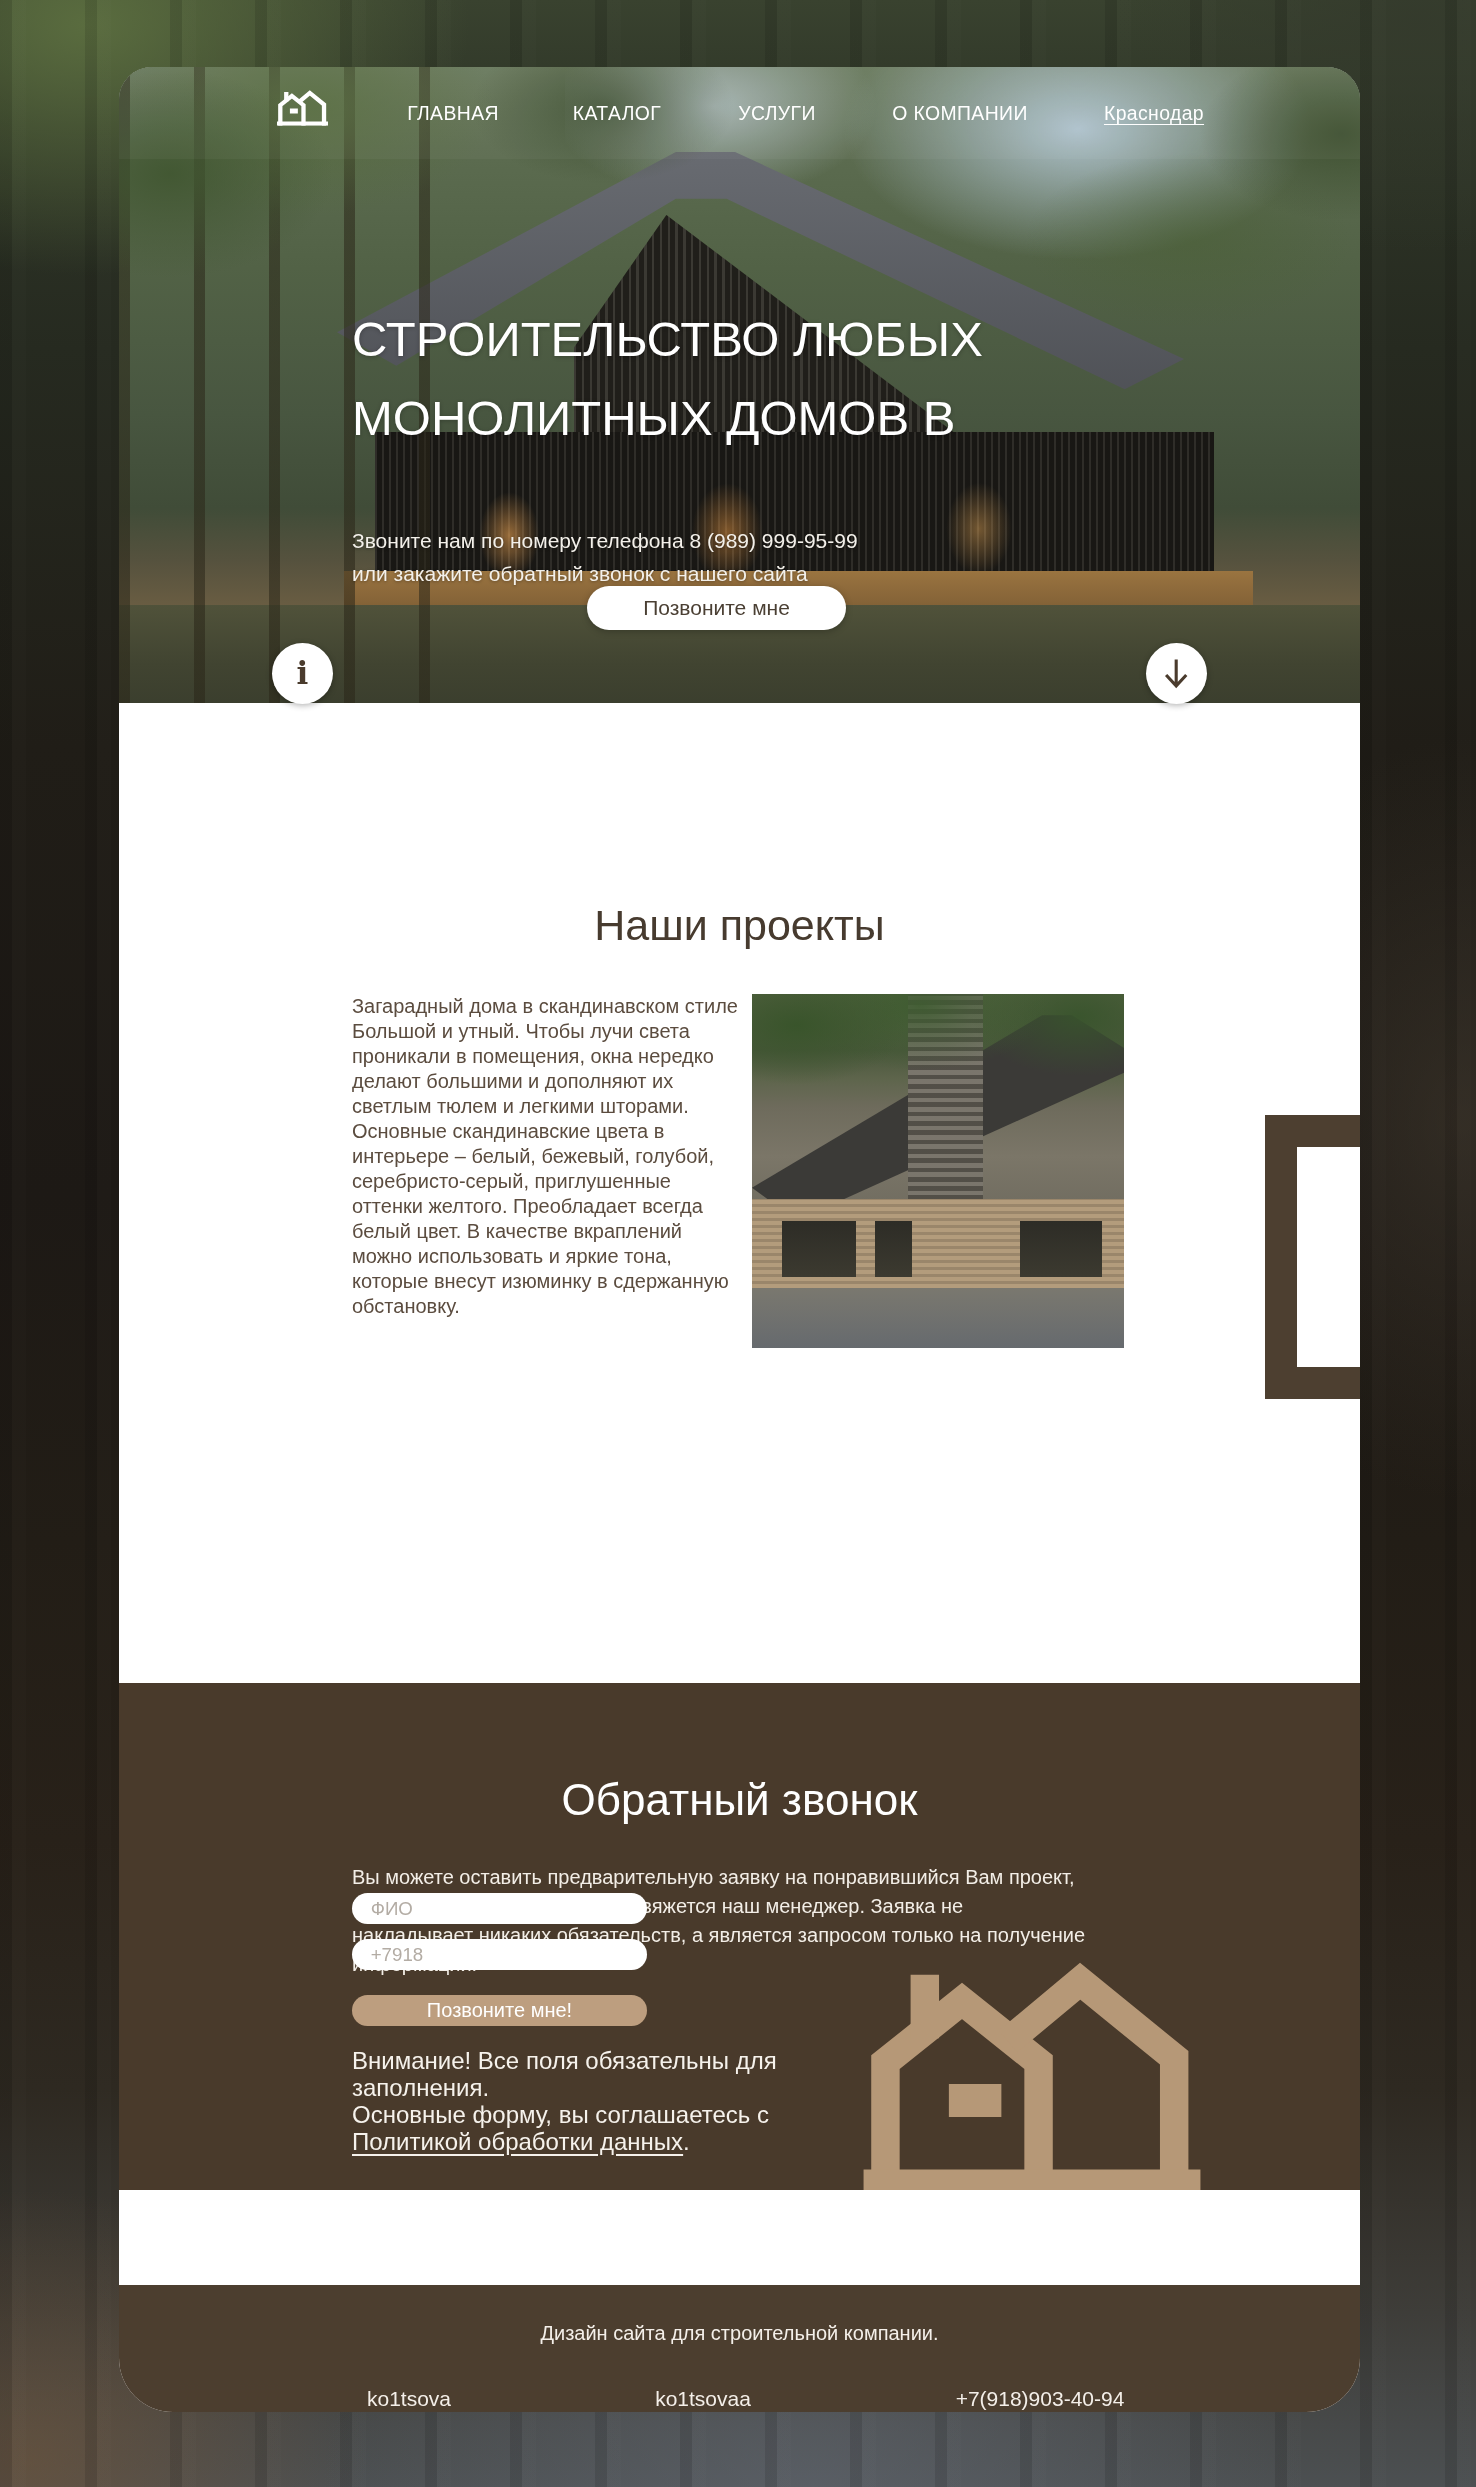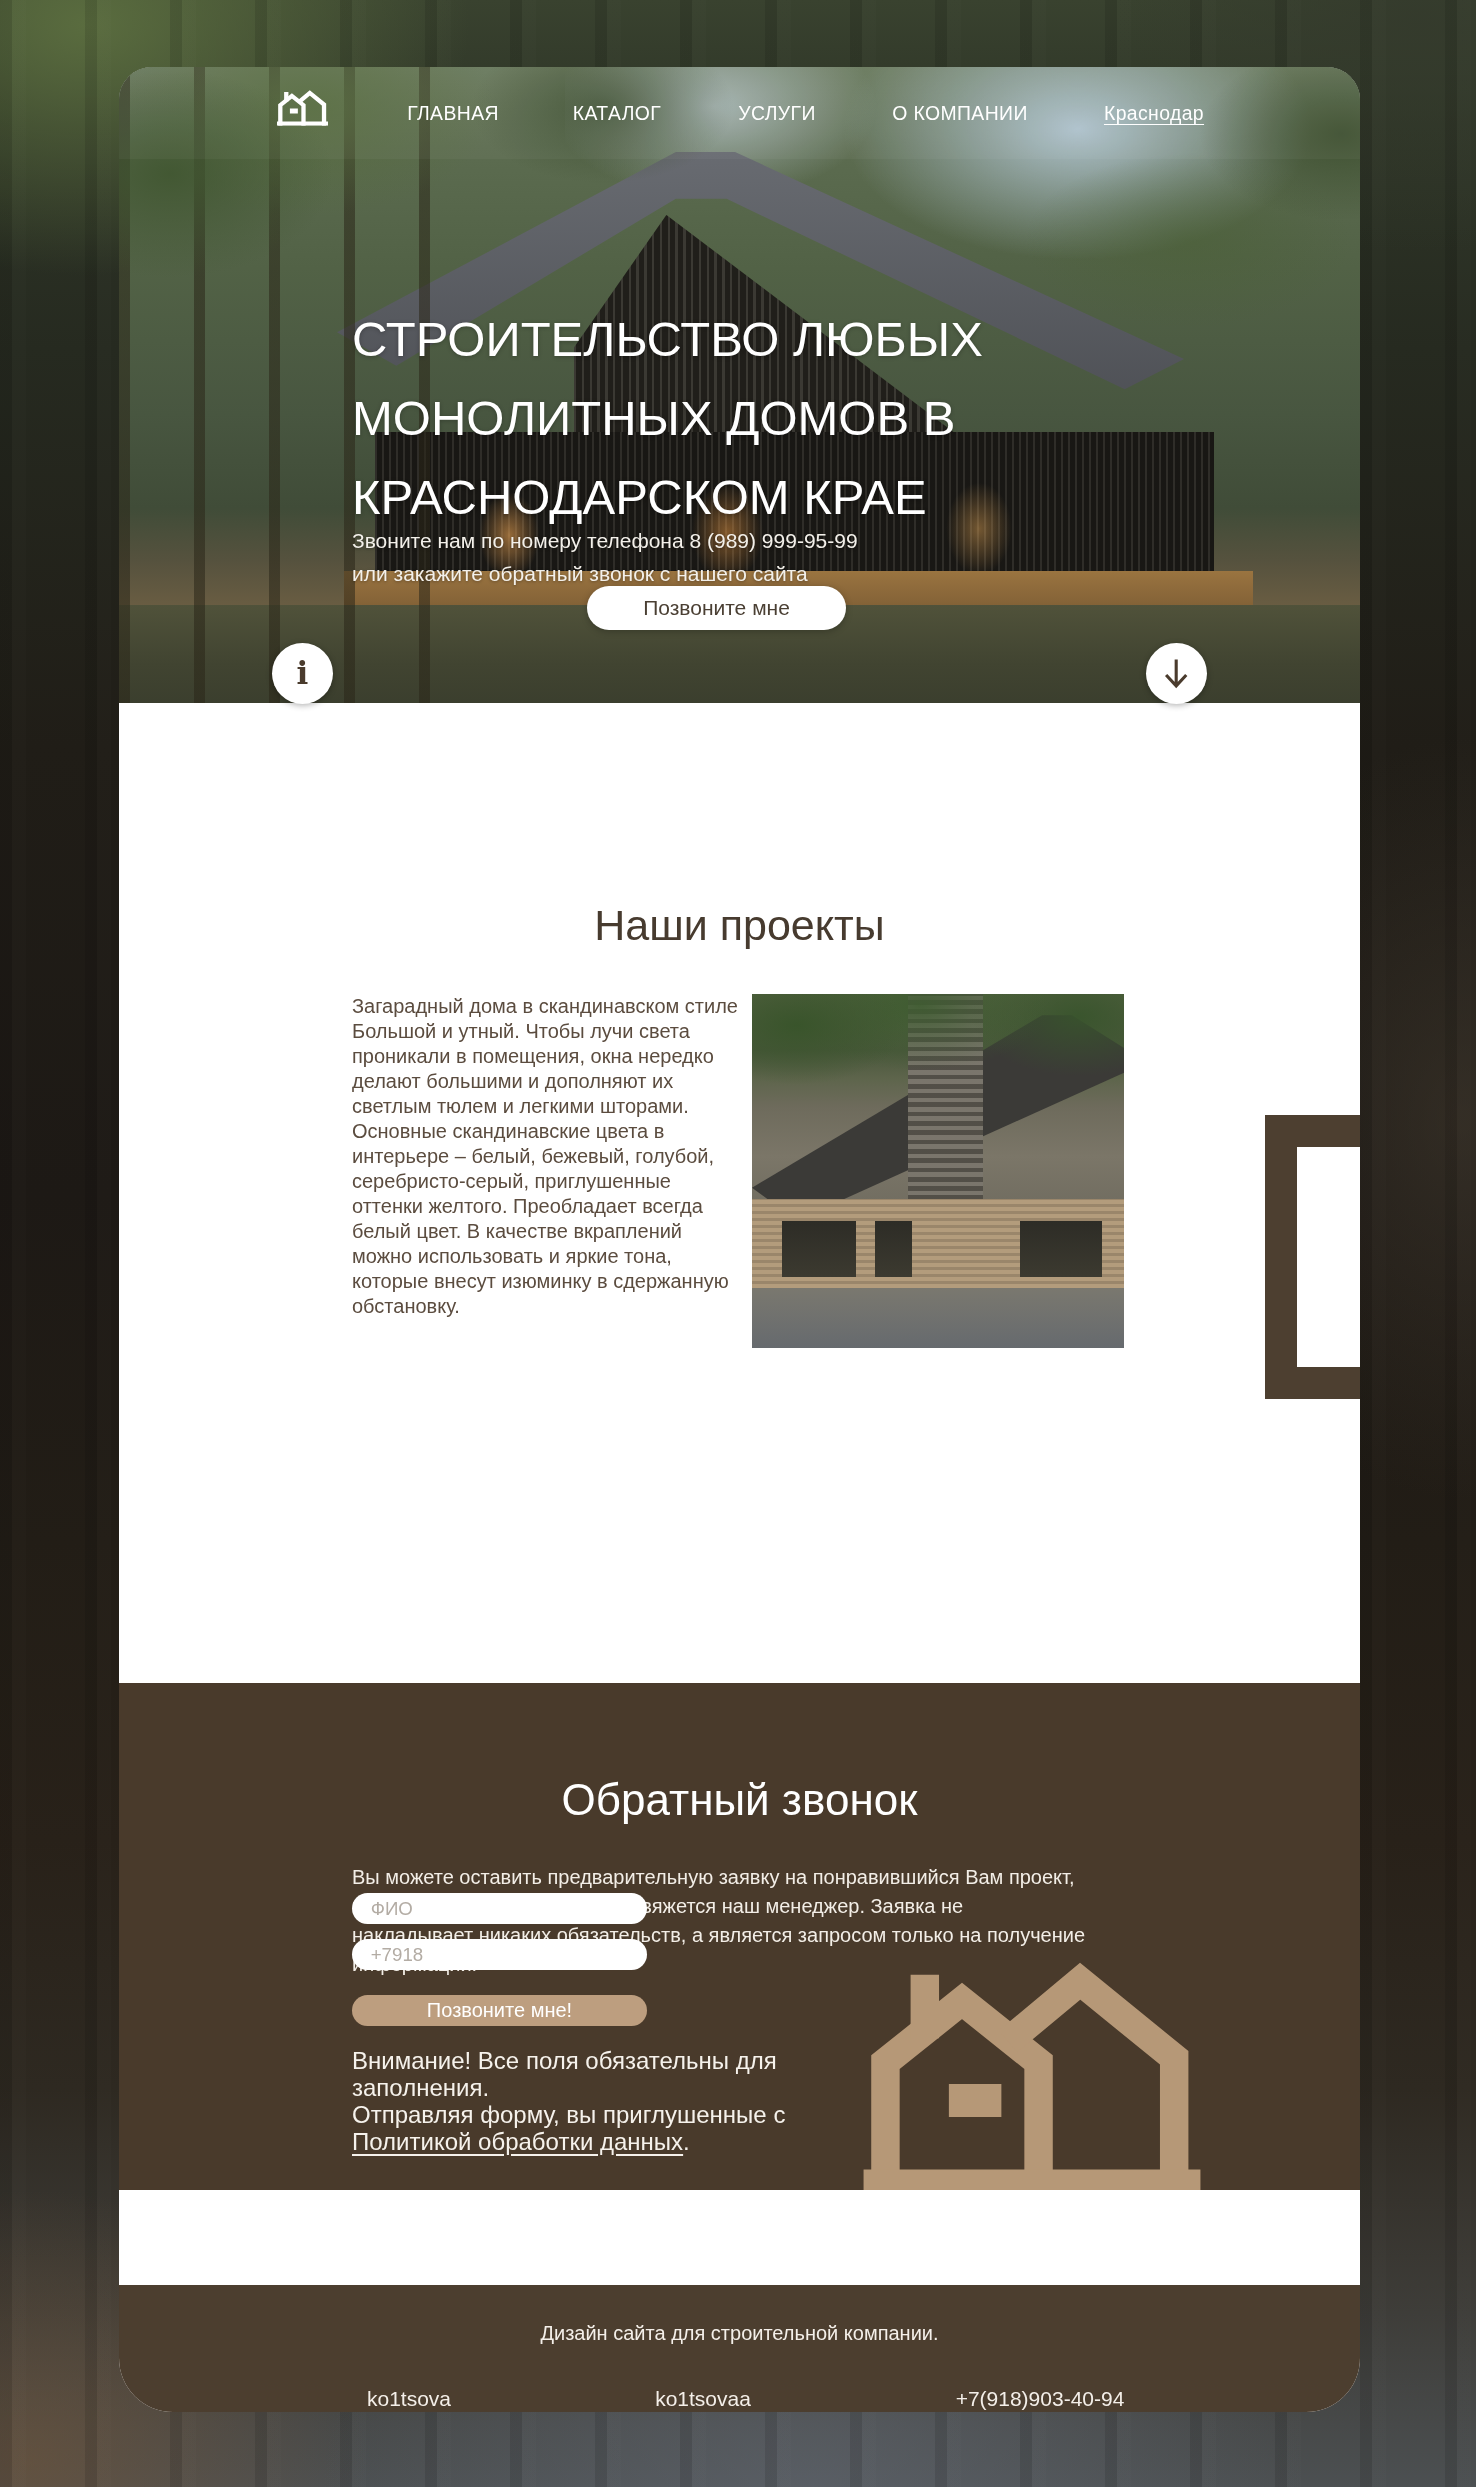--- a/index.html
+++ b/index.html
@@ -165,21 +165,20 @@
         <a class="abs nav-item" style="left:334px">ГЛАВНАЯ</a>
         <a class="abs nav-item" style="left:498px">КАТАЛОГ</a>
         <a class="abs nav-item" style="left:658px">УСЛУГИ</a>
         <a class="abs nav-item" style="left:841px">О КОМПАНИИ</a>
         <a class="abs nav-item nav-city" style="left:1035px">Краснодар</a>
       </nav>
 
       <h1 class="abs hero-title" style="margin:0">
         <div>СТРОИТЕЛЬСТВО ЛЮБЫХ</div>
         <div>МОНОЛИТНЫХ ДОМОВ В</div>
-        <div>КРАСНОДАРСКОМ КРАЕ</div>
       </h1>
 
       <div class="abs hero-sub">
         <div>Звоните нам по номеру телефона 8 (989) 999-95-99</div>
         <div>или закажите обратный звонок с нашего сайта</div>
       </div>
 
       <button class="abs hero-cta">Позвоните мне</button>
 
       <div class="abs hero-circle circ-info">
@@ -269,21 +268,21 @@
           </svg>
       </span>
     </section>
 
     <input class="abs cb-input" style="top: 1826px;" type="text" placeholder="ФИО">
     <input class="abs cb-input" style="top: 1872px;" type="text" placeholder="+7918">
     <button class="abs cb-btn">Позвоните мне!</button>
 
     <div class="abs cb-note">
       <div>Внимание! Все поля обязательны для заполнения.</div>
-      <div><span>Отправляя форму, вы приглушенные с </span><a href="#">Политикой обработки данных</a><span>.</span></div>
+      <div><span>Основные форму, вы соглашаетесь с </span><a href="#">Политикой обработки данных</a><span>.</span></div>
     </div>
 
     <div class="abs white-band"></div>
 
     <footer class="abs site-footer">
       <div class="abs footer-caption">Дизайн сайта для строительной компании.</div>
       <span class="abs footer-item" style="left:290px">ko1tsova</span>
       <span class="abs footer-item" style="left:584px">ko1tsovaa</span>
       <span class="abs footer-item" style="left:921px">+7(918)903-40-94</span>
     </footer>

